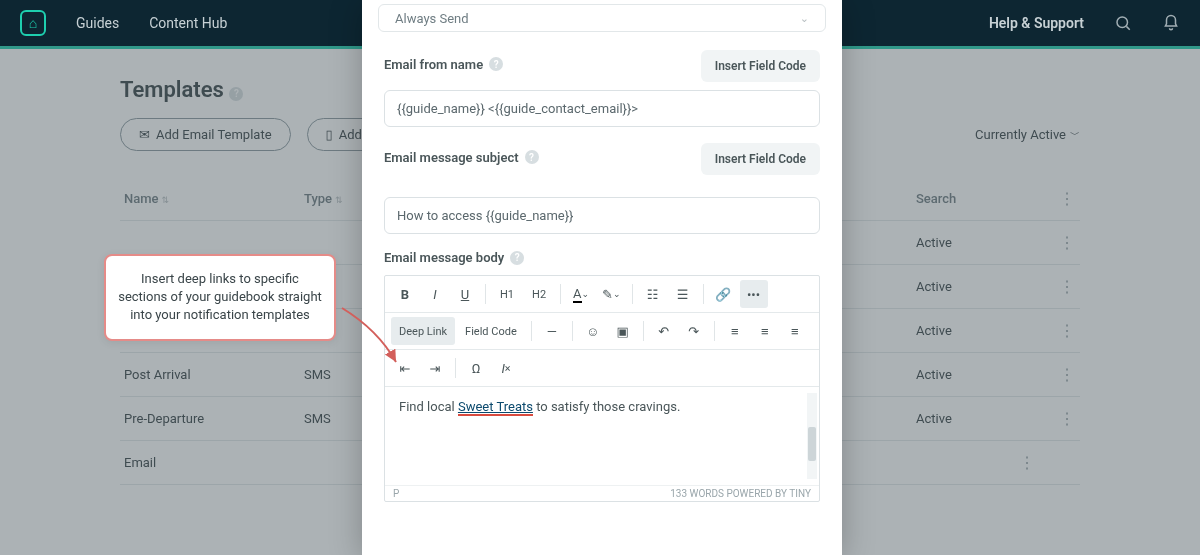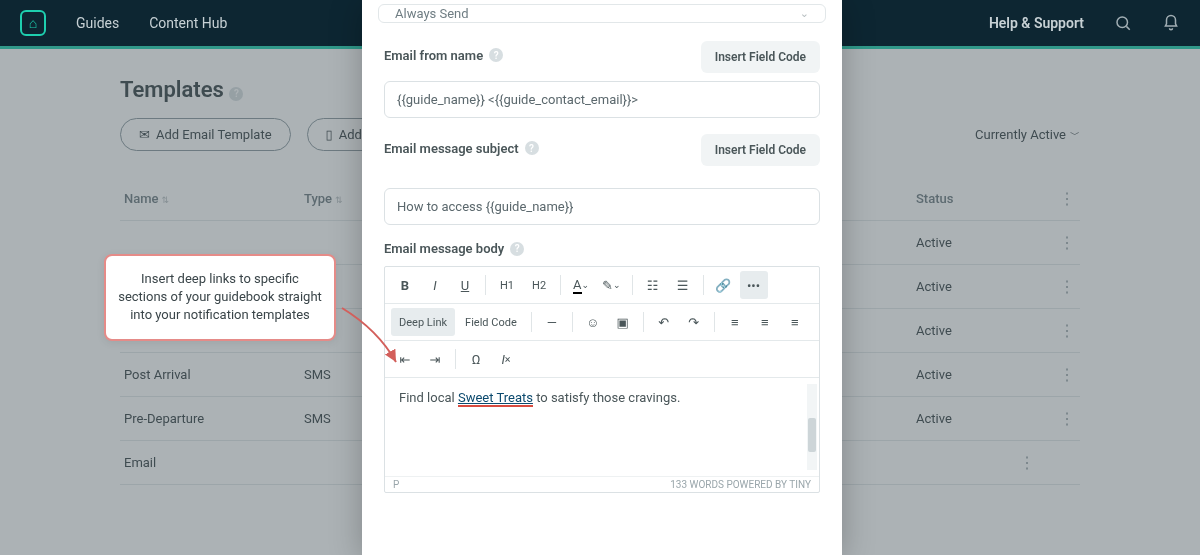--- a/index.html
+++ b/index.html
@@ -19,21 +19,21 @@
   .thd,.trow{display:grid;grid-template-columns:180px 120px 1fr 120px 120px 40px;align-items:center;padding:12px 4px;border-bottom:1px solid #e2e7e9}
   .thd{color:#6f7d83;font-weight:500}
   .sort{font-size:9px;opacity:.5;margin-left:3px}
   .dots{color:#9aa6ab;font-size:16px;letter-spacing:1px;text-align:right}
 
   
   .dim{position:absolute;inset:46px 0 0 0;background:rgba(70,84,90,.45);}
 
   
   .modal{position:absolute;top:0;left:362px;width:480px;height:555px;background:#fff;box-shadow:0 4px 30px rgba(0,0,0,.25)}
-  .m-top{padding:4px 16px;border:1px solid #e2e7e9;border-radius:6px;margin:0 16px;height:19px;display:flex;align-items:center;justify-content:space-between;font-size:13px;color:#6f7d83}
+  .m-top{padding:4px 16px;border:1px solid #e2e7e9;border-radius:6px;margin:0 16px;height:28px;display:flex;align-items:center;justify-content:space-between;font-size:13px;color:#6f7d83}
   .m-top .chev{font-size:11px;opacity:.5}
   .langbar{background:#eef1f2;padding:12px 18px;margin-top:14px;font-size:12px;font-weight:600;color:#4a5659}
   .langtab{display:inline-block;padding-bottom:6px;border-bottom:3px solid #1ecfaf}
   .m-body{padding:18px 22px;font-size:13px;color:#4a5659}
   .fld-label{font-weight:600;font-size:13px;margin:6px 0 10px;display:flex;align-items:center;gap:6px}
   .qmark{width:14px;height:14px;border-radius:50%;background:#d7dee1;color:#fff;font-size:10px;display:inline-flex;align-items:center;justify-content:center}
   .fld-row{display:flex;align-items:center;gap:12px;margin-bottom:16px}
   .txtinput{flex:1;border:1px solid #dbe1e4;border-radius:6px;padding:10px 12px;font-size:13px;color:#5b686d}
   .insertbtn{background:#f1f4f5;border:none;border-radius:6px;padding:9px 14px;font-size:12px;font-weight:600;color:#4a5659;white-space:nowrap}
   .editor{border:1px solid #dbe1e4;border-radius:2px}
@@ -93,21 +93,21 @@
       <span style="font-size:10px">﹀</span>
     </div>
   </div>
 
   <div class="tbl">
     <div class="thd">
       <div><span>Name</span><span class="sort">⇅</span></div>
       <div><span>Type</span><span class="sort">⇅</span></div>
       <div></div>
       <div><span>Date</span><span class="sort">⇅</span></div>
-      <div><span>Status</span></div>
+      <div><span>Search</span></div>
       <div class="dots">⋮</div>
     </div>
     <div class="trow">
         <div></div>
         <div></div>
         <div></div>
         <div>2022</div>
         <div>Active</div>
         <div class="dots">⋮</div>
       </div>

